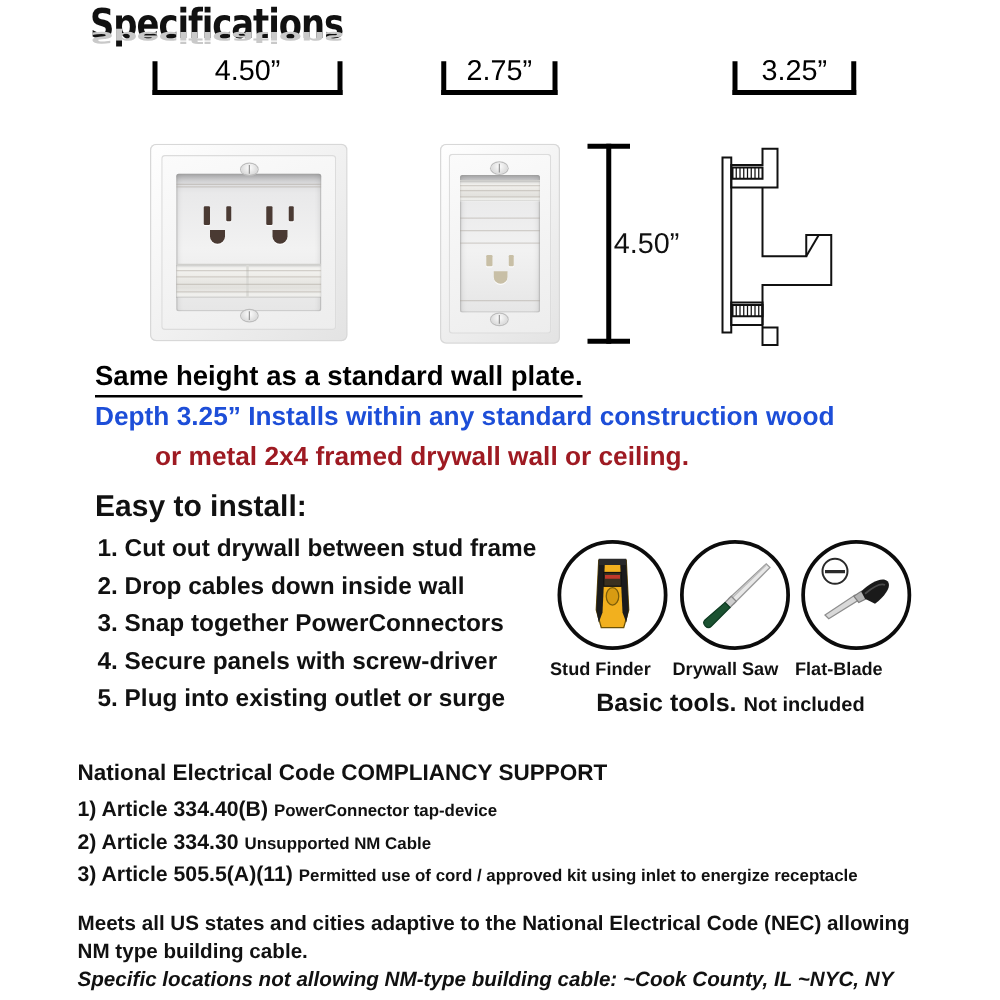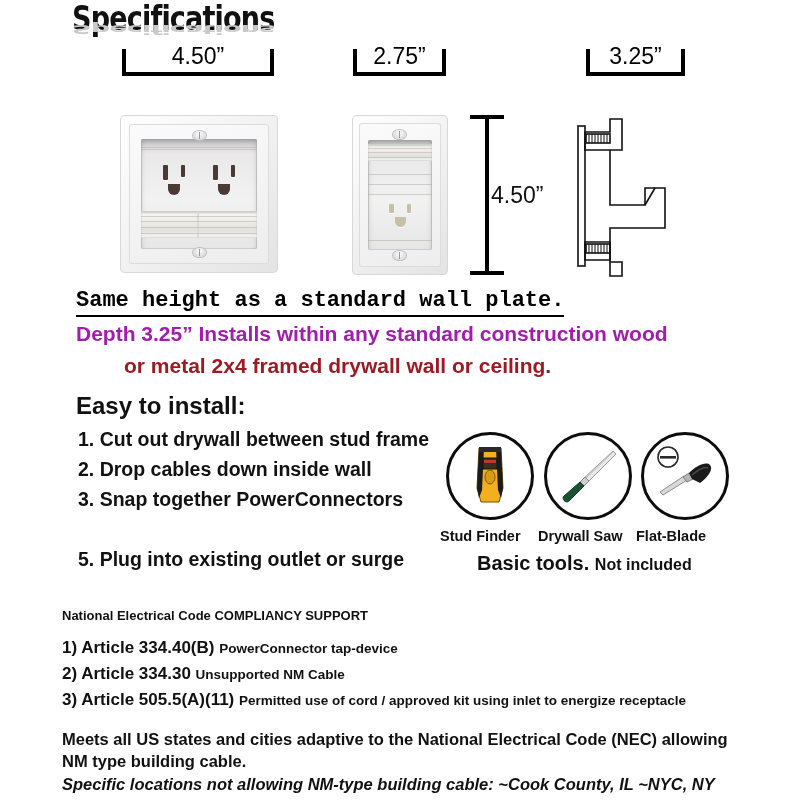--- a/index.html
+++ b/index.html
@@ -103,21 +103,21 @@
   
   .tool-circle{
     position:absolute;border-radius:50%;border:3px solid #0c0c0c;background:#fff;
     overflow:hidden;
   }
   .tool-label{position:absolute;font-size:14.5px;font-weight:bold;text-align:left;white-space:nowrap;}
   .basic-tools{position:absolute;font-size:20px;font-weight:bold;white-space:nowrap;}
   .basic-tools .small{font-size:16px;}
 
   
-  .nec-head{position:absolute;font-size:13px;font-weight:bold;white-space:nowrap;}
+  .nec-head{position:absolute;font-size:18px;font-weight:bold;white-space:nowrap;}
   .nec-item{position:absolute;font-size:17px;font-weight:bold;white-space:nowrap;}
   .nec-item .desc{font-size:13.5px;font-weight:bold;}
   .foot{position:absolute;font-size:16.5px;font-weight:bold;white-space:nowrap;}
   .foot.it{font-style:italic;}
 </style>
 </head>
 <body>
 
 <div class="page">
 
@@ -227,30 +227,31 @@
       <rect x="16" y="134" width="24" height="9"></rect>
     </g>
     <g stroke="#111" stroke-width="1">
 
       <path d="M19 24 L19 33 M22 24 L22 33 M25 24 L25 33 M28 24 L28 33 M31 24 L31 33 M34 24 L34 33 M37 24 L37 33"></path>
 
       <path d="M19 134 L19 143 M22 134 L22 143 M25 134 L25 143 M28 134 L28 143 M31 134 L31 143 M34 134 L34 143 M37 134 L37 143"></path>
     </g>
   </svg>
 
-  <div class="hl-underline" style="left:76px;top:288px;font-family:Liberation Mono, monospace;">Same height as a standard wall plate.</div>
-
-  <div class="red-line" style="left:76px;top:322px;color:#a21caf;">Depth 3.25” Installs within any standard construction wood</div>
+  <div class="hl-underline" style="left:76px;top:288px;">Same height as a standard wall plate.</div>
+
+  <div class="red-line" style="left:76px;top:322px;color:#1d4ed8;">Depth 3.25” Installs within any standard construction wood</div>
   <div class="red-line" style="left:76px;top:354px;color:#9e1a22;margin-left:48px;">or metal 2x4 framed drywall wall or ceiling.</div>
 
   <div class="easy-title" style="left:76px;top:392px;">Easy to install:</div>
 
   <div class="step" style="left:78px;top:428px;">1. Cut out drywall between stud frame</div>
   <div class="step" style="left:78px;top:458px;">2. Drop cables down inside wall</div>
   <div class="step" style="left:78px;top:488px;">3. Snap together PowerConnectors</div>
+  <div class="step" style="left:78px;top:518px;">4. Secure panels with screw-driver</div>
   <div class="step" style="left:78px;top:548px;">5. Plug into existing outlet or surge</div>
 
   <div class="tool-circle" style="left:446px;top:432px;width:82px;height:82px;">
     <svg width="82" height="82" viewBox="0 0 82 82">
       <g transform="translate(41,41)">
 
         <path d="M-11,-28 L11,-28 L13,12 L9,26 L-9,26 L-13,12 Z" fill="#f2b01e" stroke="#6d5205" stroke-width="1"></path>
 
         <path d="M-11,-28 L-6,-28 L-8,14 L-11,22 L-13,12 Z" fill="#1b1b1b"></path>
         <path d="M11,-28 L6,-28 L8,14 L11,22 L13,12 Z" fill="#1b1b1b"></path>

